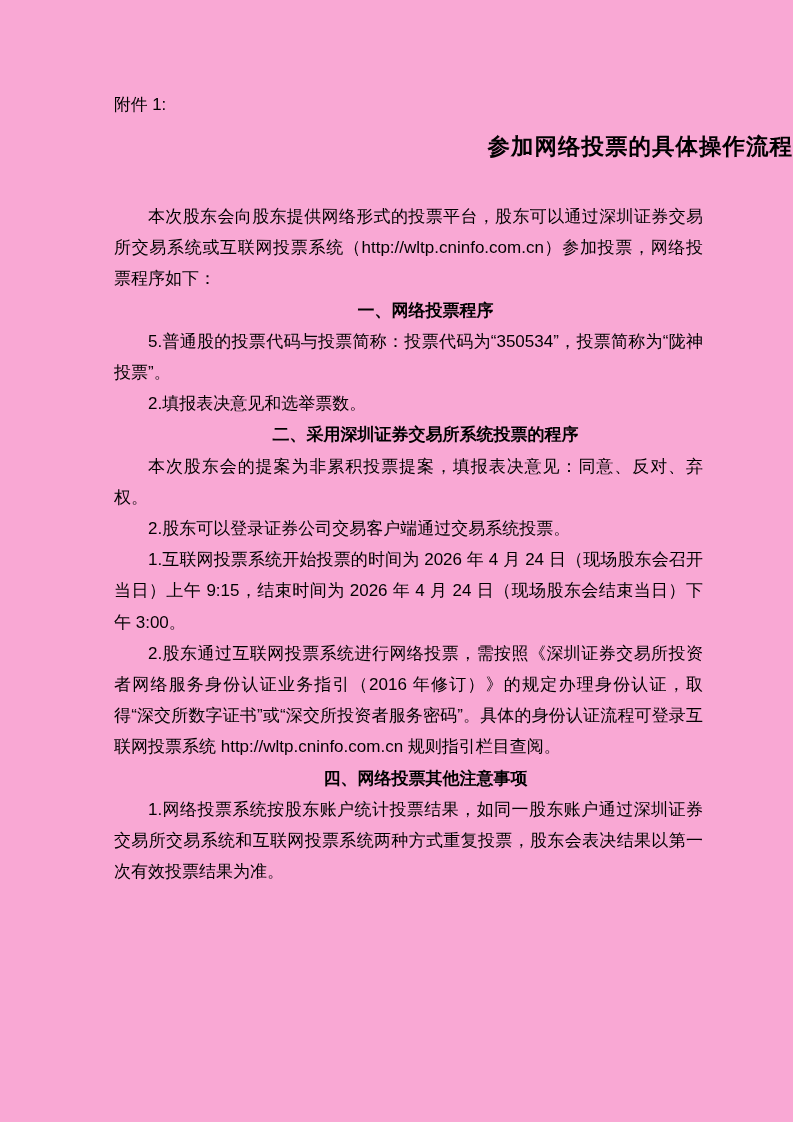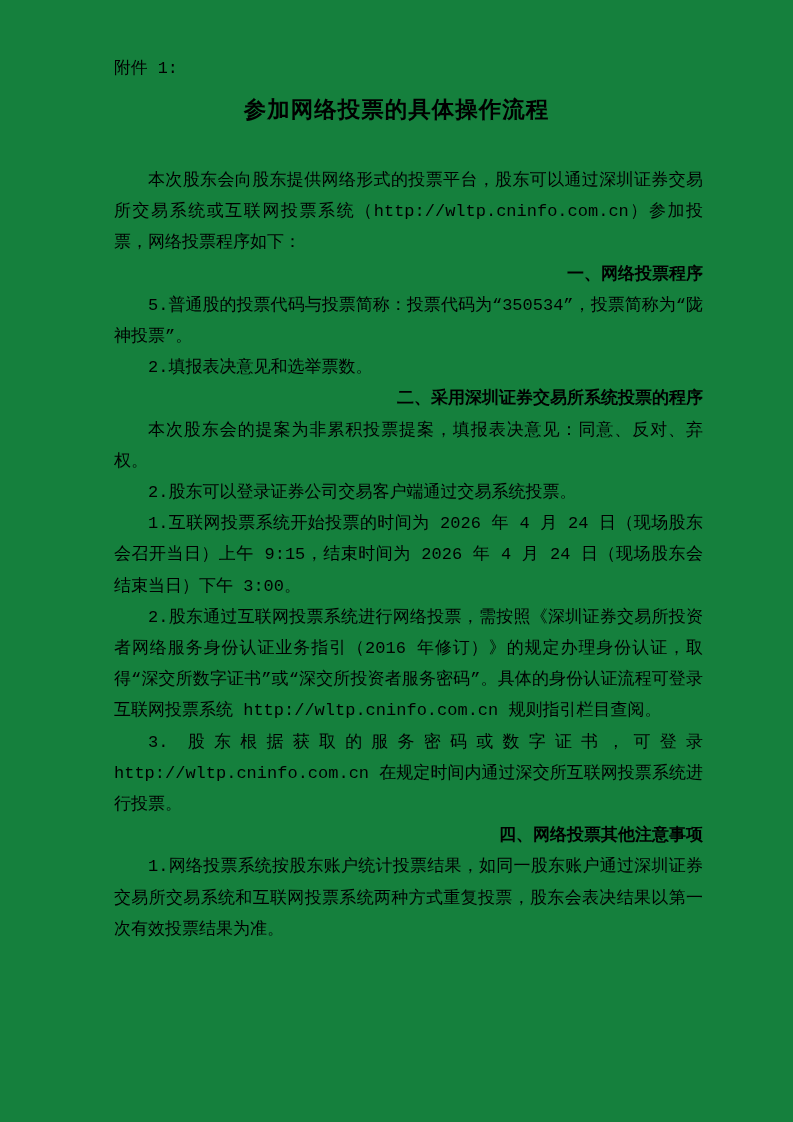--- a/index.html
+++ b/index.html
@@ -5,55 +5,55 @@
   html, body {
     margin: 0;
     padding: 0;
     background: #ffffff;
   }
   .page {
     position: relative;
     width: 793px;
     height: 1122px;
     box-sizing: border-box;
-    background: #15803d;
+    background: #f9a8d4;
     color: #000000;
-    padding: 56px 90px 0 114px;
-    font-family: Liberation Mono, monospace;
+    padding: 92px 90px 0 114px;
+    font-family: Liberation Sans, sans-serif;
     overflow: hidden;
   }
   .attachment {
     margin: 0;
     font-size: 16.8px;
     line-height: 26px;
     text-align: left;
   }
   .doc-title {
     
     margin: 12px -90px 0 -114px;
     font-size: 22.5px;
     line-height: 34px;
     font-weight: 700;
-    text-align: center;
+    text-align: right;
     letter-spacing: 1px;
   }
   .doc-body {
     margin-top: 37px;
   }
   .para {
     margin: 0;
     font-size: 17px;
     line-height: 31.2px;
     text-indent: 2em;
     text-align: justify;
     text-justify: inter-character;
   }
   .para.heading {
     font-weight: 700;
-    text-align: right;
+    text-align: center;
   }
 </style>
 </head>
 <body>
 
 <div class="page">
 
   <p class="attachment">附件 1:</p>
 
   <h1 class="doc-title">参加网络投票的具体操作流程</h1>
@@ -73,20 +73,19 @@
     <p class="para body">本次股东会的提案为非累积投票提案，填报表决意见：同意、反对、弃权。</p>
 
 
     <p class="para body">2.股东可以登录证券公司交易客户端通过交易系统投票。</p>
 
 
     <p class="para body">1.互联网投票系统开始投票的时间为 2026 年 4 月 24 日（现场股东会召开当日）上午 9:15，结束时间为 2026 年 4 月 24 日（现场股东会结束当日）下午 3:00。</p>
 
     <p class="para body">2.股东通过互联网投票系统进行网络投票，需按照《深圳证券交易所投资者网络服务身份认证业务指引（2016 年修订）》的规定办理身份认证，取得“深交所数字证书”或“深交所投资者服务密码”。具体的身份认证流程可登录互联网投票系统 http://wltp.cninfo.com.cn 规则指引栏目查阅。</p>
 
-    <p class="para body">3. 股东根据获取的服务密码或数字证书，可登录 http://wltp.cninfo.com.cn 在规定时间内通过深交所互联网投票系统进行投票。</p>
 
     <p class="para heading">四、网络投票其他注意事项</p>
 
     <p class="para body">1.网络投票系统按股东账户统计投票结果，如同一股东账户通过深圳证券交易所交易系统和互联网投票系统两种方式重复投票，股东会表决结果以第一次有效投票结果为准。</p>
 
   </div>
 </div>
 
 </body></html>

